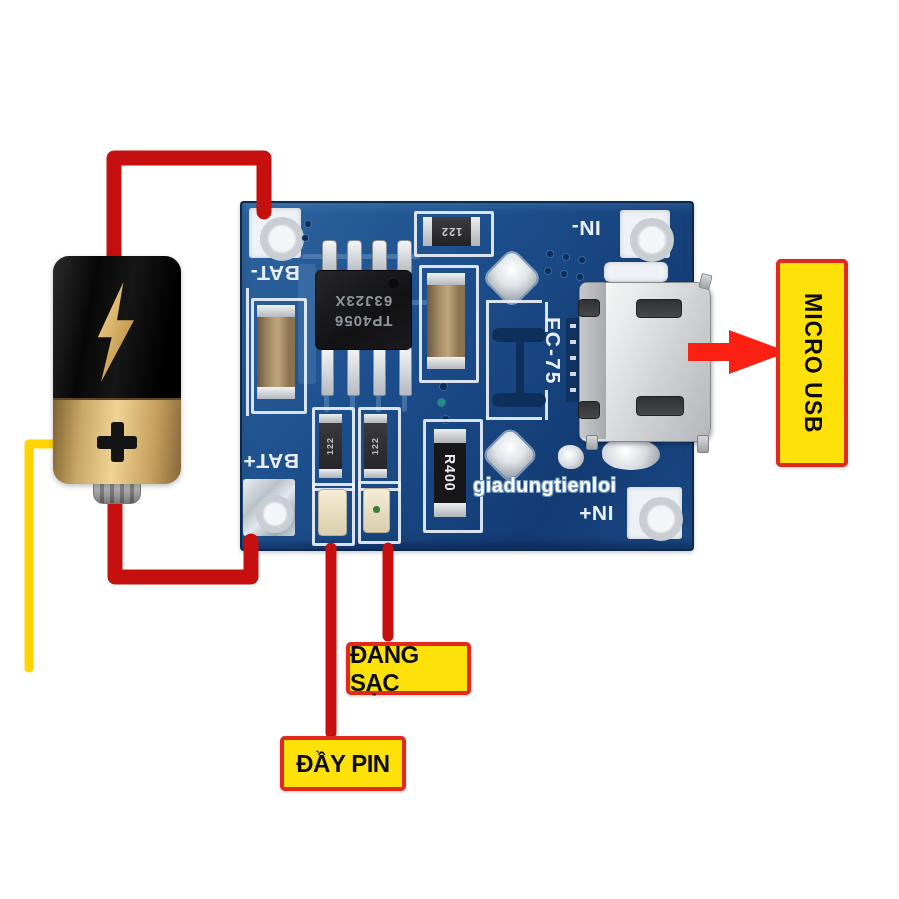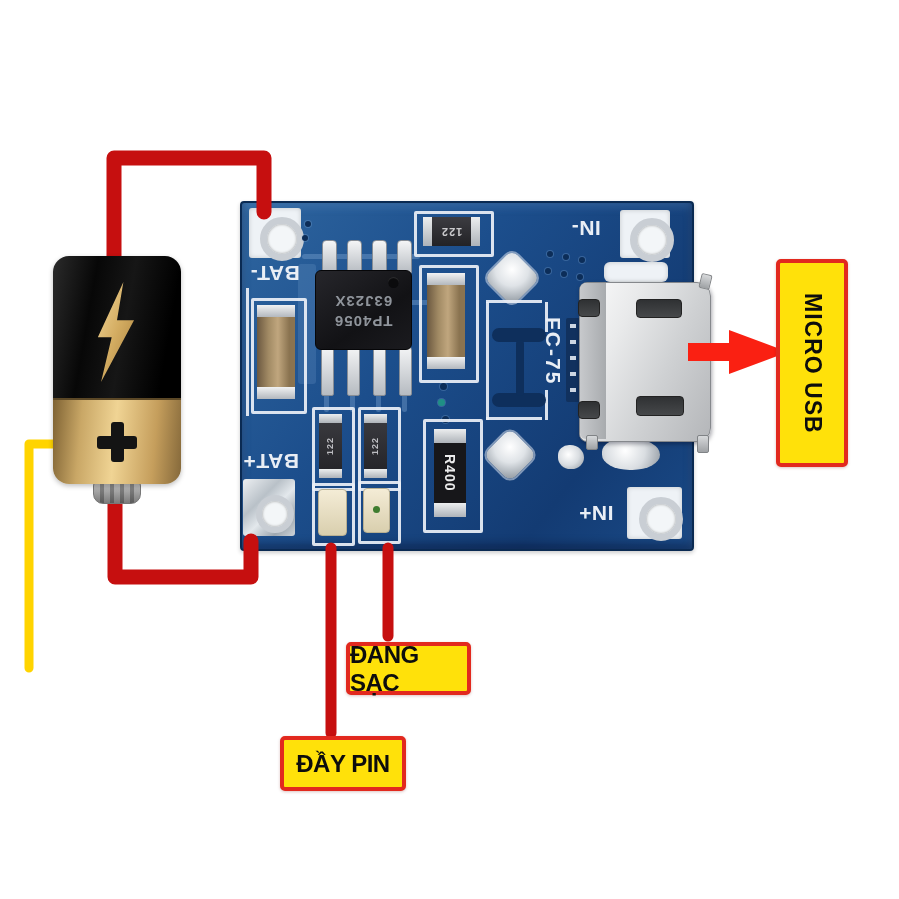--- a/index.html
+++ b/index.html
@@ -212,20 +212,21 @@
       <div class="abs usb-flange" style="left:0;top:0;width:26px;height:156px;"></div>
       <div class="abs usb-slot" style="left:-2px;top:16px;width:20px;height:16px;"></div>
       <div class="abs usb-slot" style="left:-2px;top:118px;width:20px;height:16px;"></div>
       <div class="abs usb-slot" style="left:56px;top:16px;width:44px;height:17px;"></div>
       <div class="abs usb-slot" style="left:56px;top:113px;width:46px;height:18px;"></div>
       <div class="abs usb-leg" style="left:120px;top:-9px;width:9px;height:13px;transform:rotate(14deg);"></div>
       <div class="abs usb-leg" style="left:117px;top:152px;width:10px;height:16px;"></div>
       <div class="abs usb-leg" style="left:6px;top:152px;width:10px;height:13px;"></div>
     </div>
 
+    <div class="abs watermark" style="left:231px;top:271px;">giadungtienloi</div>
   </div>
 
   <svg class="overlay">
     <path class="wire-red" stroke-width="15" d="M114,260 L114,158 L264,158 L264,212"></path>
     <path class="wire-red" stroke-width="15" d="M115,488 L115,577 L251,577 L251,541"></path>
     <path class="wire-yellow" stroke-width="9" d="M60,444 L29,444 L29,668"></path>
     <path class="wire-red" stroke-width="11" d="M331,548 L331,733"></path>
     <path class="wire-red" stroke-width="11" d="M388,548 L388,636"></path>
     <polygon class="arrow" points="688,343 729,343 729,330 788,352 729,374 729,361 688,361"></polygon>
   </svg>

